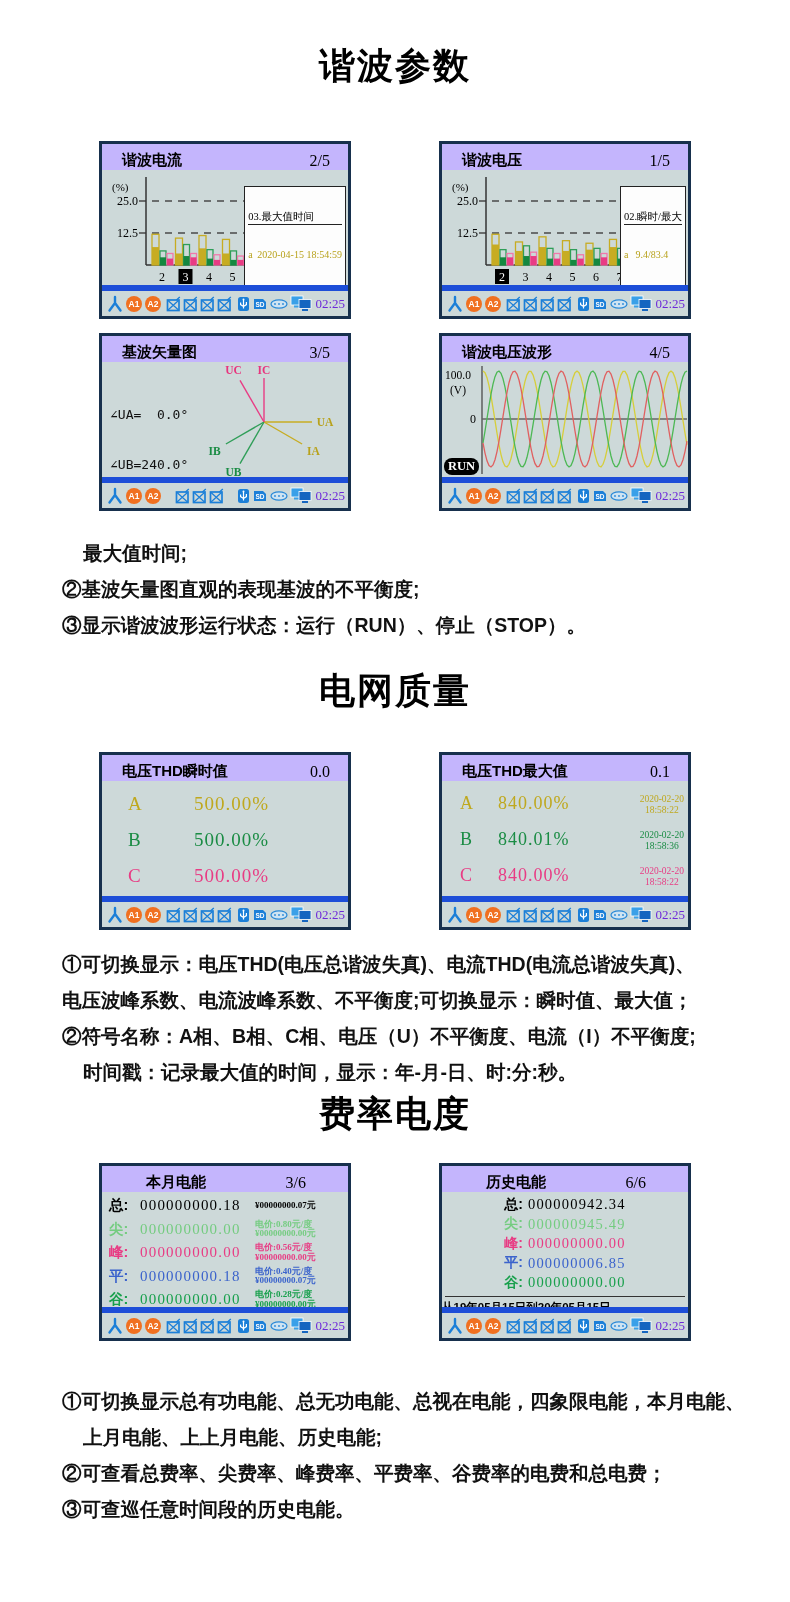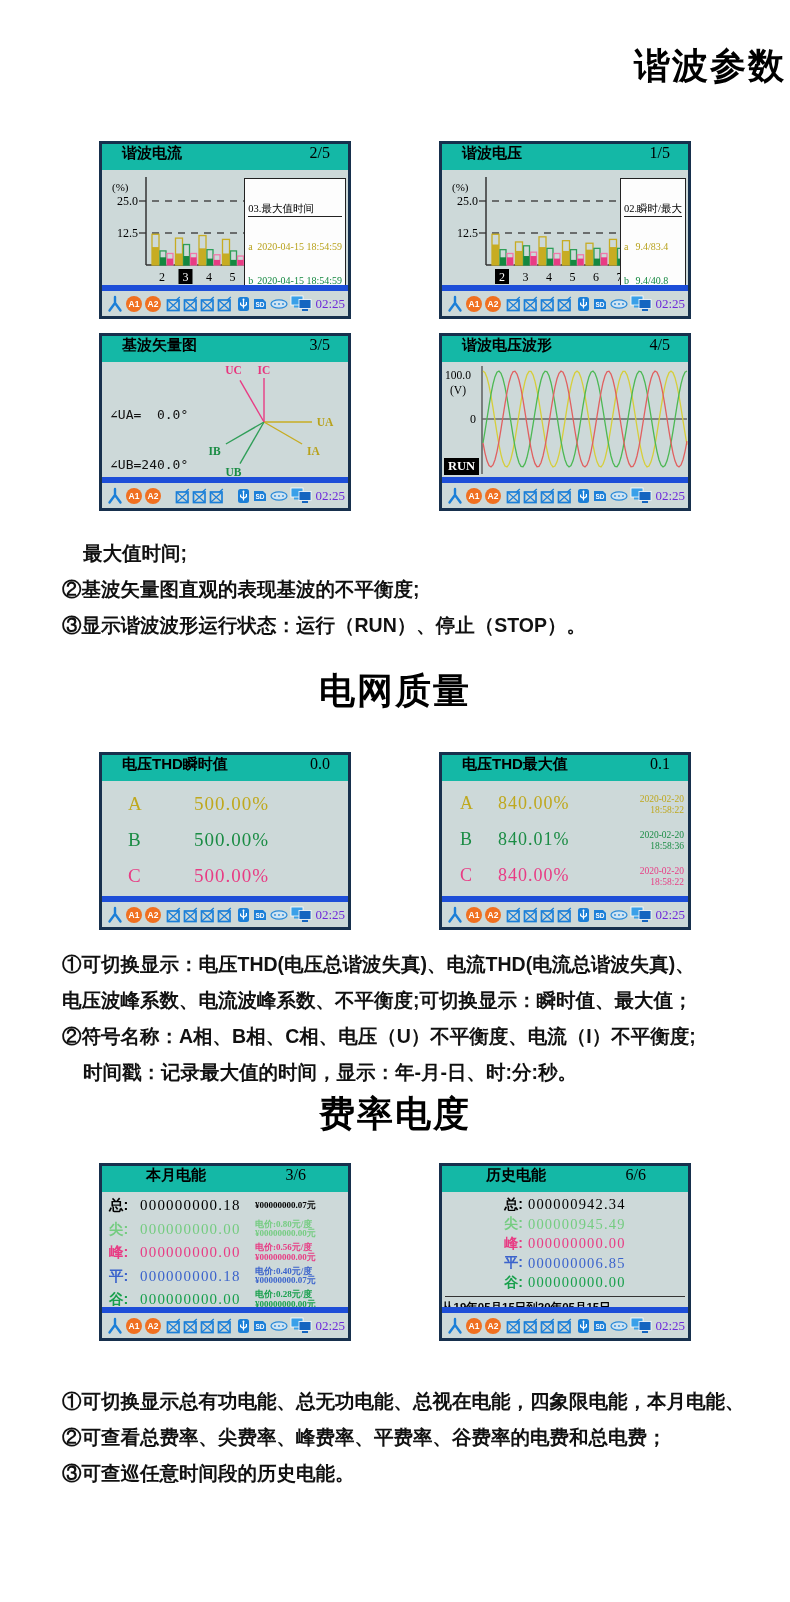--- a/index.html
+++ b/index.html
@@ -1,65 +1,65 @@
 <!DOCTYPE html>
 <html><head>
 <meta charset="utf-8">
 <style>
   html,body{margin:0;padding:0;background:#fff;}
   body{width:790px;height:1602px;overflow:hidden;font-family:"Liberation Sans",sans-serif;color:#111;}
   .page{padding-top:28px;}
   .sec{font:700 36px "Liberation Sans",sans-serif;text-align:center;color:#000;letter-spacing:2px;}
-  .sec1{margin:14px 4px 50px;text-align:right;}
+  .sec1{margin:14px 17px 50px;}
   .sec2{margin:24px 0 36px;}
   .sec3{margin:0 0 24px;}
   .row{display:flex;justify-content:center;gap:88px;margin-bottom:14px;}
   .notes{margin:24px 30px 0 62px;font:700 19.5px/36px "Liberation Sans",sans-serif;color:#111;}
   .notes .ind{padding-left:21px;}
   .notes1{margin-top:24px;margin-bottom:0;}
   .notes2{margin-top:16px;margin-bottom:0;}
   .notes3{margin-top:42px;}
 
   
   .screen{width:252px;height:178px;box-sizing:border-box;border:3px solid #17304d;background:#cdd9d9;display:flex;flex-direction:column;font-family:"Liberation Serif",serif;}
-  .titlebar{height:26px;flex:none;background:#14b8a6;display:flex;align-items:flex-start;}
+  .titlebar{height:26px;flex:none;background:#c4b5fd;display:flex;align-items:flex-end;}
   .ttl{margin-left:20px;font:700 15px "Liberation Sans",sans-serif;color:#000;}
   .pg{margin-left:auto;margin-right:18px;font:16px "Liberation Serif",serif;color:#000;}
   .tb-center .ttl{margin-left:44px;}
   .tb-center .pg{margin-right:42px;}
   .body{flex:1;position:relative;overflow:hidden;}
   .chart{position:absolute;inset:0;}
   .statusbar{height:25px;flex:none;border-top:6px solid #1d4ed8;display:flex;align-items:center;padding:0 3px 0 5px;gap:2px;}
   .statusbar svg{flex:none;}
   .ab{flex:none;width:16px;height:16px;border-radius:50%;background:#f07020;color:#fff;font:700 8.5px "Liberation Sans",sans-serif;display:inline-flex;align-items:center;justify-content:center;margin-left:1px;}
   .gap1{width:5px;}  .gap1.wide{width:14px;}
   .gap2{width:13px;}
   .sbtime{font:13px "Liberation Serif",serif;color:#6d28d9;margin-left:1px;}
 
   
-  .lgd{position:absolute;top:8px;right:2px;background:#fdfdfd;border:1.5px solid #222;padding:1px 3px 2px 3px;font-size:10px;line-height:11.5px;white-space:pre;}
+  .lgd{position:absolute;top:16px;right:2px;background:#fdfdfd;border:1.5px solid #222;padding:1px 3px 2px 3px;font-size:10px;line-height:11.5px;white-space:pre;}
   .lgd .lh{font-size:10.5px;color:#000;border-bottom:1.2px solid #222;padding-bottom:1px;margin-bottom:1px;}
   .lk{display:inline-block;width:9px;}
   .la{color:#b8a21c;} .lb{color:#148840;}
 
   
   .angles{position:absolute;left:8px;top:12px;font:13px/16.5px "DejaVu Sans Mono","Liberation Mono",monospace;color:#111;white-space:pre;}
   .vecbox{position:absolute;right:0;top:2px;}
 
   
-  .runbox{position:absolute;left:2px;bottom:2px;background:#000;color:#fff;font:700 12.5px "Liberation Serif",serif;padding:1px 4px;}
+  .runbox{position:absolute;left:2px;bottom:2px;background:#000;color:#fff;font:700 12.5px "Liberation Serif",serif;padding:1px 4px;border-radius:8px;}
 
   
   .thd-rows{padding-top:12px;}
   .thd-row{display:flex;align-items:flex-start;height:36px;}
   .tk{margin-left:26px;font-size:19px;width:30px;}
   .tv{font-size:19px;letter-spacing:1px;margin-left:36px;}
   .thd-max .tk{margin-left:18px;width:24px;font-size:18px;}
   .thd-max .tv{margin-left:14px;font-size:18px;}
-  .tt{margin-left:auto;margin-right:4px;text-align:right;font-size:9.5px;line-height:11px;padding-top:1px;}
+  .tt{margin-left:auto;margin-right:4px;text-align:center;font-size:9.5px;line-height:11px;padding-top:1px;}
   .pa{color:#bfa81e;} .pb{color:#1a8c44;} .pc{color:#e83c84;}
 
   
   .en-rows{padding-top:2px;}
   .en-row{display:flex;align-items:center;height:23.5px;}
   .ek{width:31px;margin-left:7px;font:700 14.5px "Liberation Sans",sans-serif;}
   .ev{font-size:15px;letter-spacing:1.2px;}
   .er{margin-left:auto;margin-right:3px;width:90px;font-size:9px;line-height:9.5px;font-weight:bold;}
   .er1:empty{display:none;}
   .c0{color:#000;} .c1{color:#74cc80;} .c2{color:#e83c84;} .c3{color:#3b63cc;} .c4{color:#18a04c;}
@@ -854,17 +854,18 @@
             <rect x="9" y="4.5" width="12" height="9" fill="#1565c0" stroke="#fff" stroke-width="0.8"></rect>
             <rect x="12" y="14" width="6" height="2" fill="#1565c0"></rect>
           </svg>
     <span class="sbtime">02:25</span>
         </div>
     </div>
   </div>
 
   <div class="notes notes3">
     <div>①可切换显示总有功电能、总无功电能、总视在电能，四象限电能，本月电能、</div>
+    <div class="ind">上月电能、上上月电能、历史电能;</div>
     <div>②可查看总费率、尖费率、峰费率、平费率、谷费率的电费和总电费；</div>
     <div>③可查巡任意时间段的历史电能。</div>
   </div>
 
 </div>
 
 </body></html>

